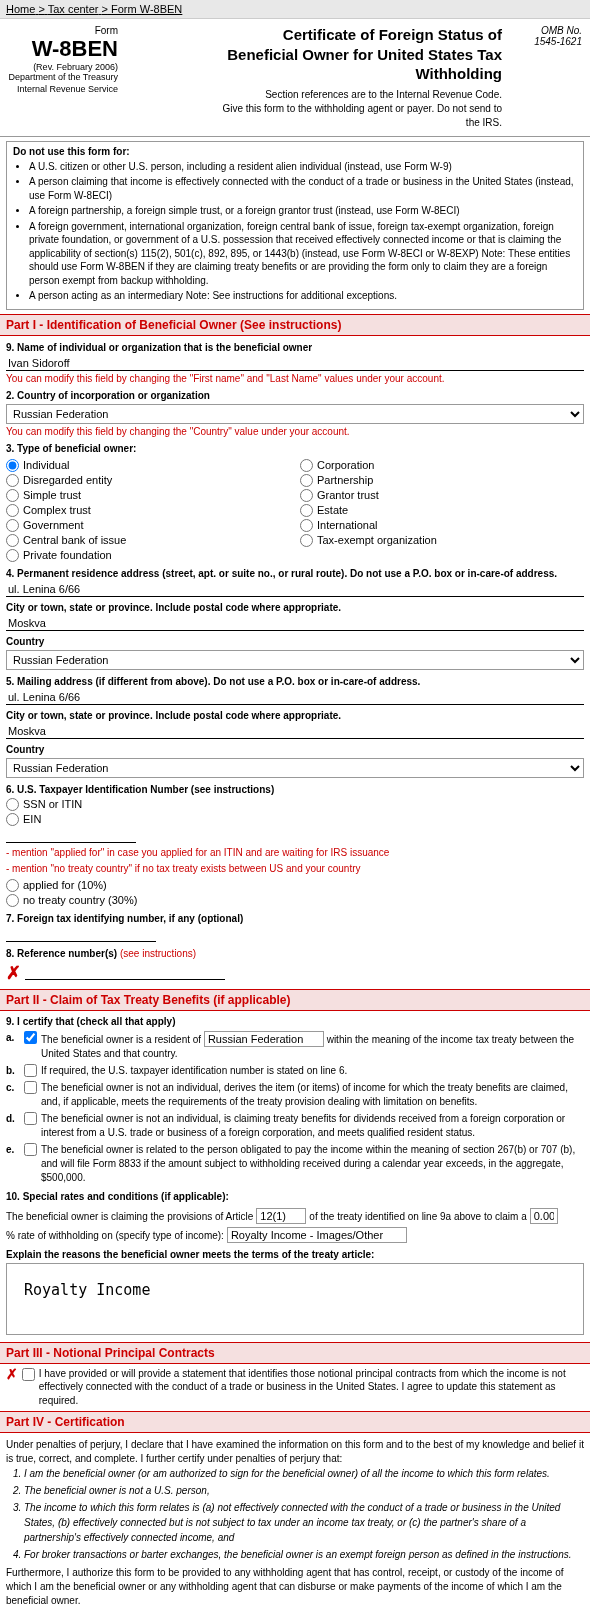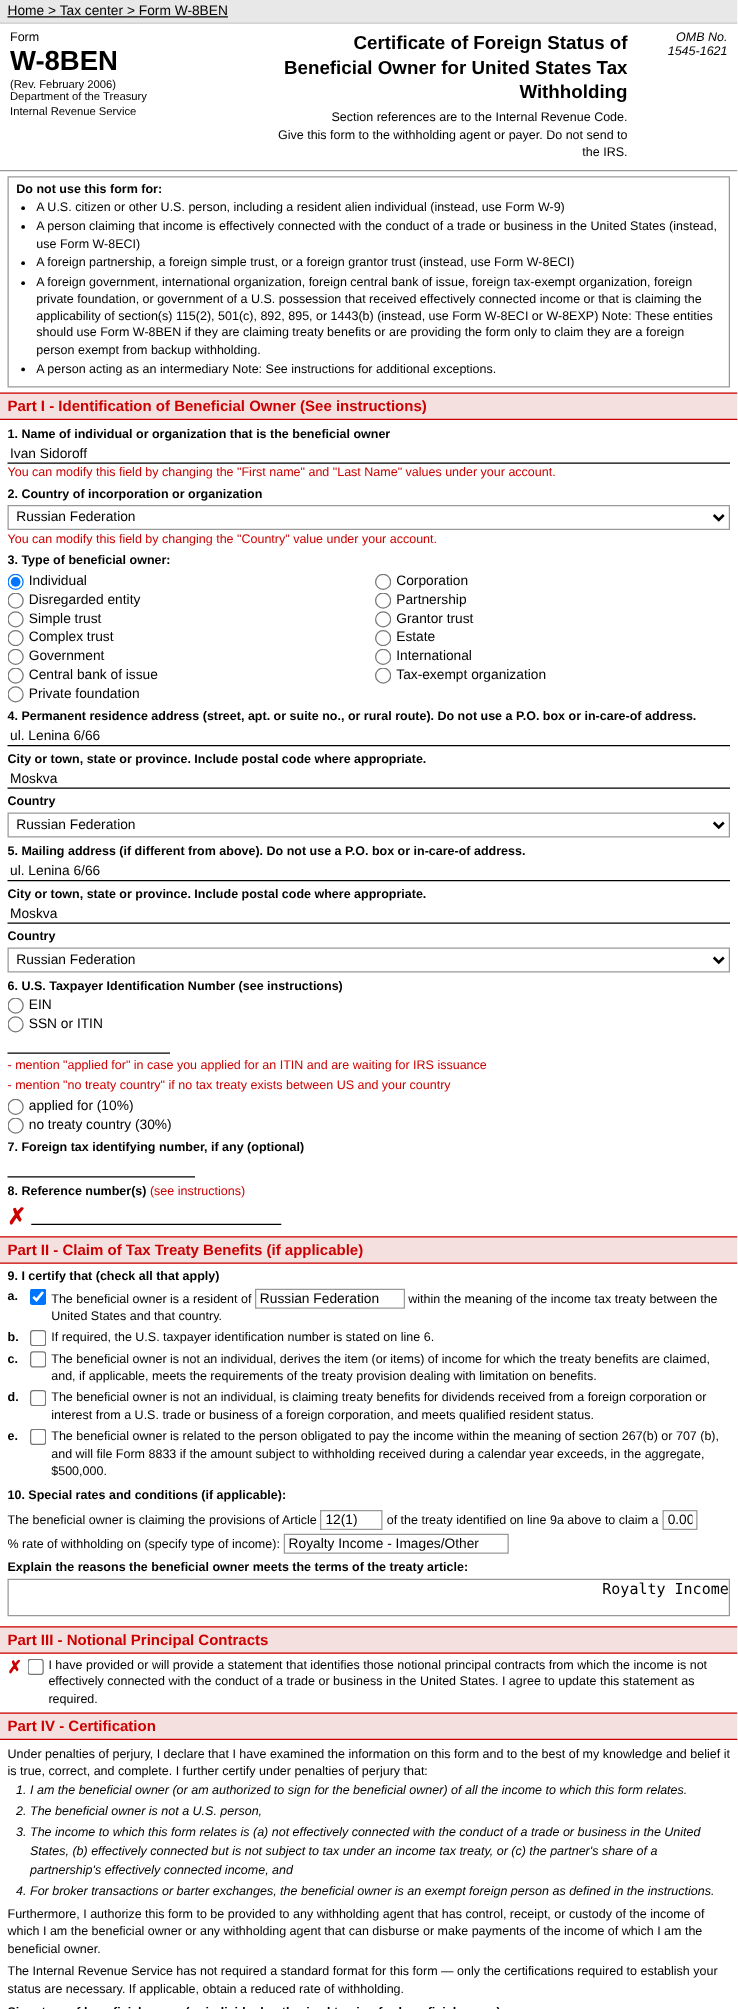--- a/index.html
+++ b/index.html
@@ -22,20 +22,21 @@
 
     
     .header-area {
       display: flex;
       padding: 6px 8px;
       border-bottom: 1px solid #999;
     }
     .form-id-block {
       width: 110px;
       flex-shrink: 0;
+      text-align: right;
     }
     .form-id-block .form-label {
       font-size: 10px;
     }
     .form-id-block .form-number {
       font-size: 22px;
       font-weight: bold;
       color: #000;
     }
     .form-id-block .form-rev {
@@ -232,25 +233,24 @@
       border: 1px solid #999;
       font-size: 11px;
       padding: 1px 3px;
       width: 28px;
     }
 
     
     .form-textarea {
       width: 100%;
       border: 1px solid #999;
-      font-size: 12px;
-      padding: 0;
+      font-size: 15px;
+      padding: 17px;
       resize: none;
       background: #fff;
-      text-align: right;
     }
 
     
     .xmark {
       color: #c00;
       font-size: 18px;
       font-weight: bold;
       display: inline-block;
     }
 
@@ -309,21 +309,21 @@
   </ul>
 </div>
 
 <div class="part-header">
   <span>Part I - Identification of Beneficial Owner (See instructions)</span>
 </div>
 
 <div class="form-body">
 
   <div class="field-section">
-    <div class="field-label field-label-bold">1. Name of individual or organization that is the beneficial owner</div>
+    <div class="field-label field-label-bold">9. Name of individual or organization that is the beneficial owner</div>
     <input class="field-input" type="text" value="Ivan Sidoroff" style="">
     <div class="modify-note">You can modify this field by changing the "First name" and "Last Name" values under your account.</div>
   </div>
 
   <div class="field-section">
     <div class="field-label field-label-bold">2. Country of incorporation or organization</div>
     <select class="select-field">
       <option>Russian Federation</option>
     </select>
     <div class="modify-note">You can modify this field by changing the "Country" value under your account.</div>
@@ -408,25 +408,25 @@
     <div class="field-label field-label-bold" style="margin-top:4px">Country</div>
     <select class="select-field">
       <option>Russian Federation</option>
     </select>
   </div>
 
   <div class="field-section">
     <div class="field-label field-label-bold">6. U.S. Taxpayer Identification Number (see instructions)</div>
     <div class="tin-radio-row">
       <input type="radio" name="tin_type" style="">
-      <span>EIN</span>
+      <span>SSN or ITIN</span>
     </div>
     <div class="tin-radio-row">
       <input type="radio" name="tin_type" style="">
-      <span>SSN or ITIN</span>
+      <span>EIN</span>
     </div>
     <input class="tin-input" type="text" value="" style="">
     <div class="note-red">- mention "applied for" in case you applied for an ITIN and are waiting for IRS issuance</div>
     <div class="note-red">- mention "no treaty country" if no tax treaty exists between US and your country</div>
     <div class="tin-radio-row">
       <input type="radio" name="tin_type" style="">
       <span>applied for (10%)</span>
     </div>
     <div class="tin-radio-row">
       <input type="radio" name="tin_type" style="">

